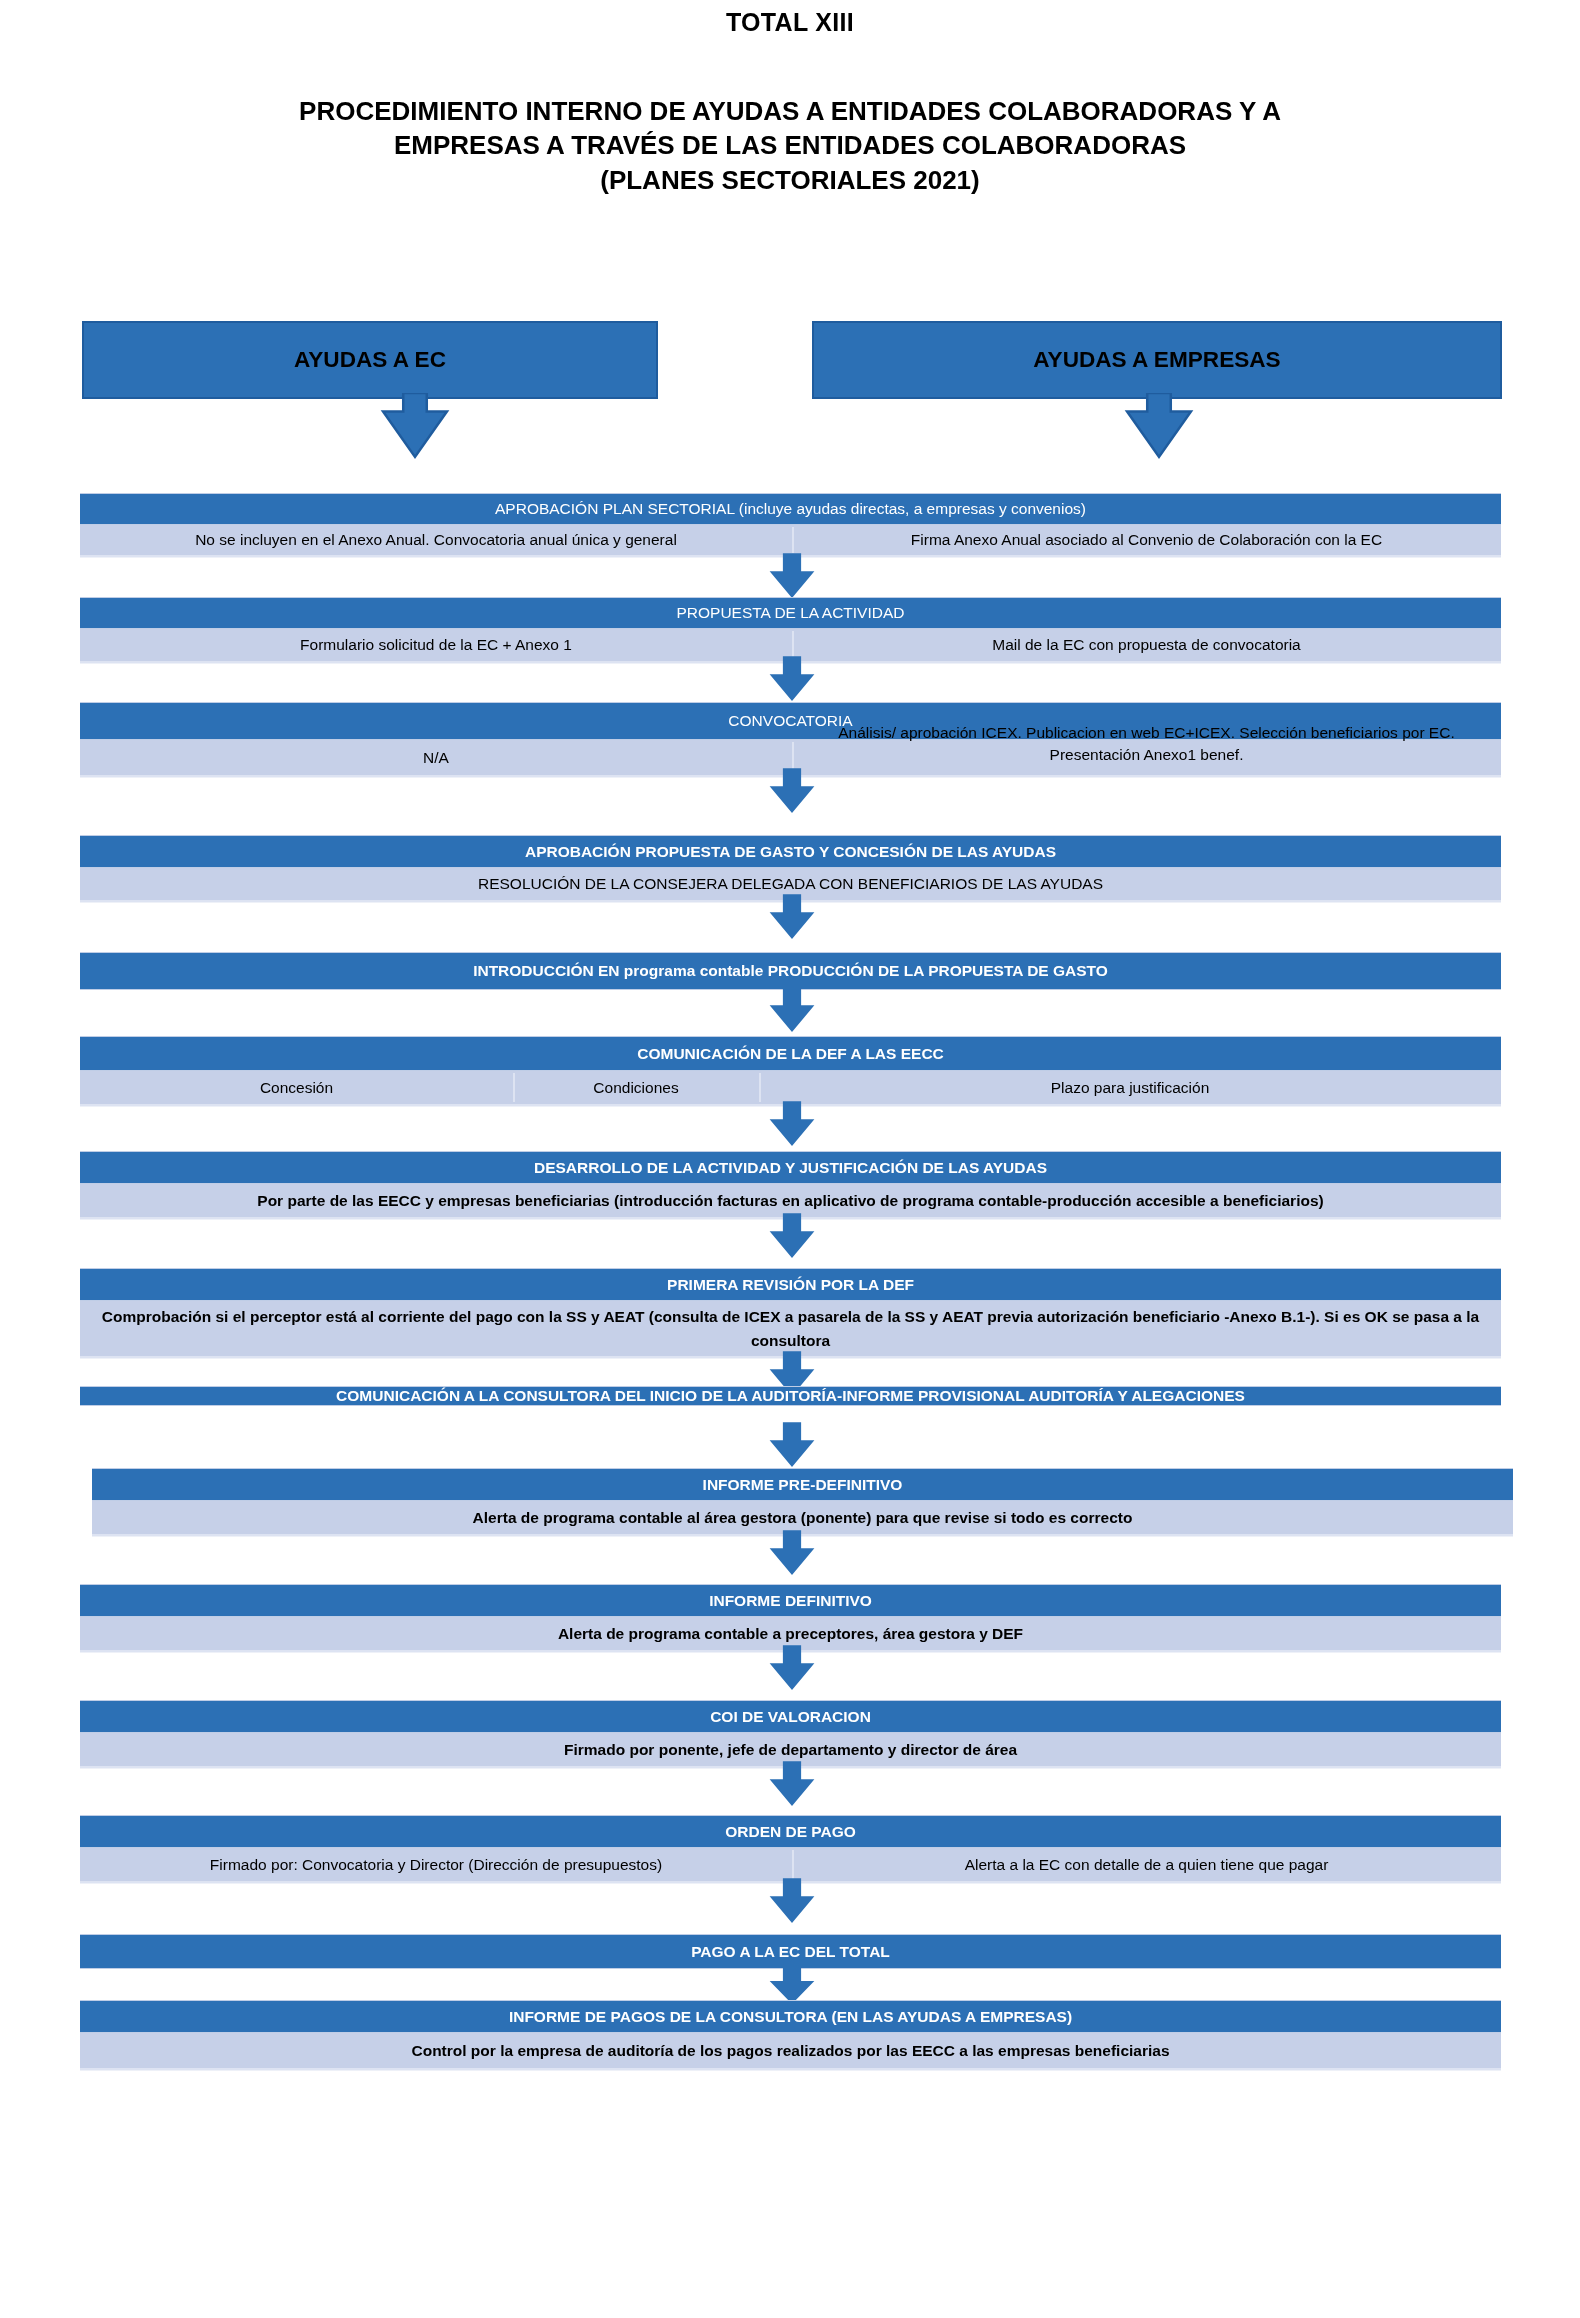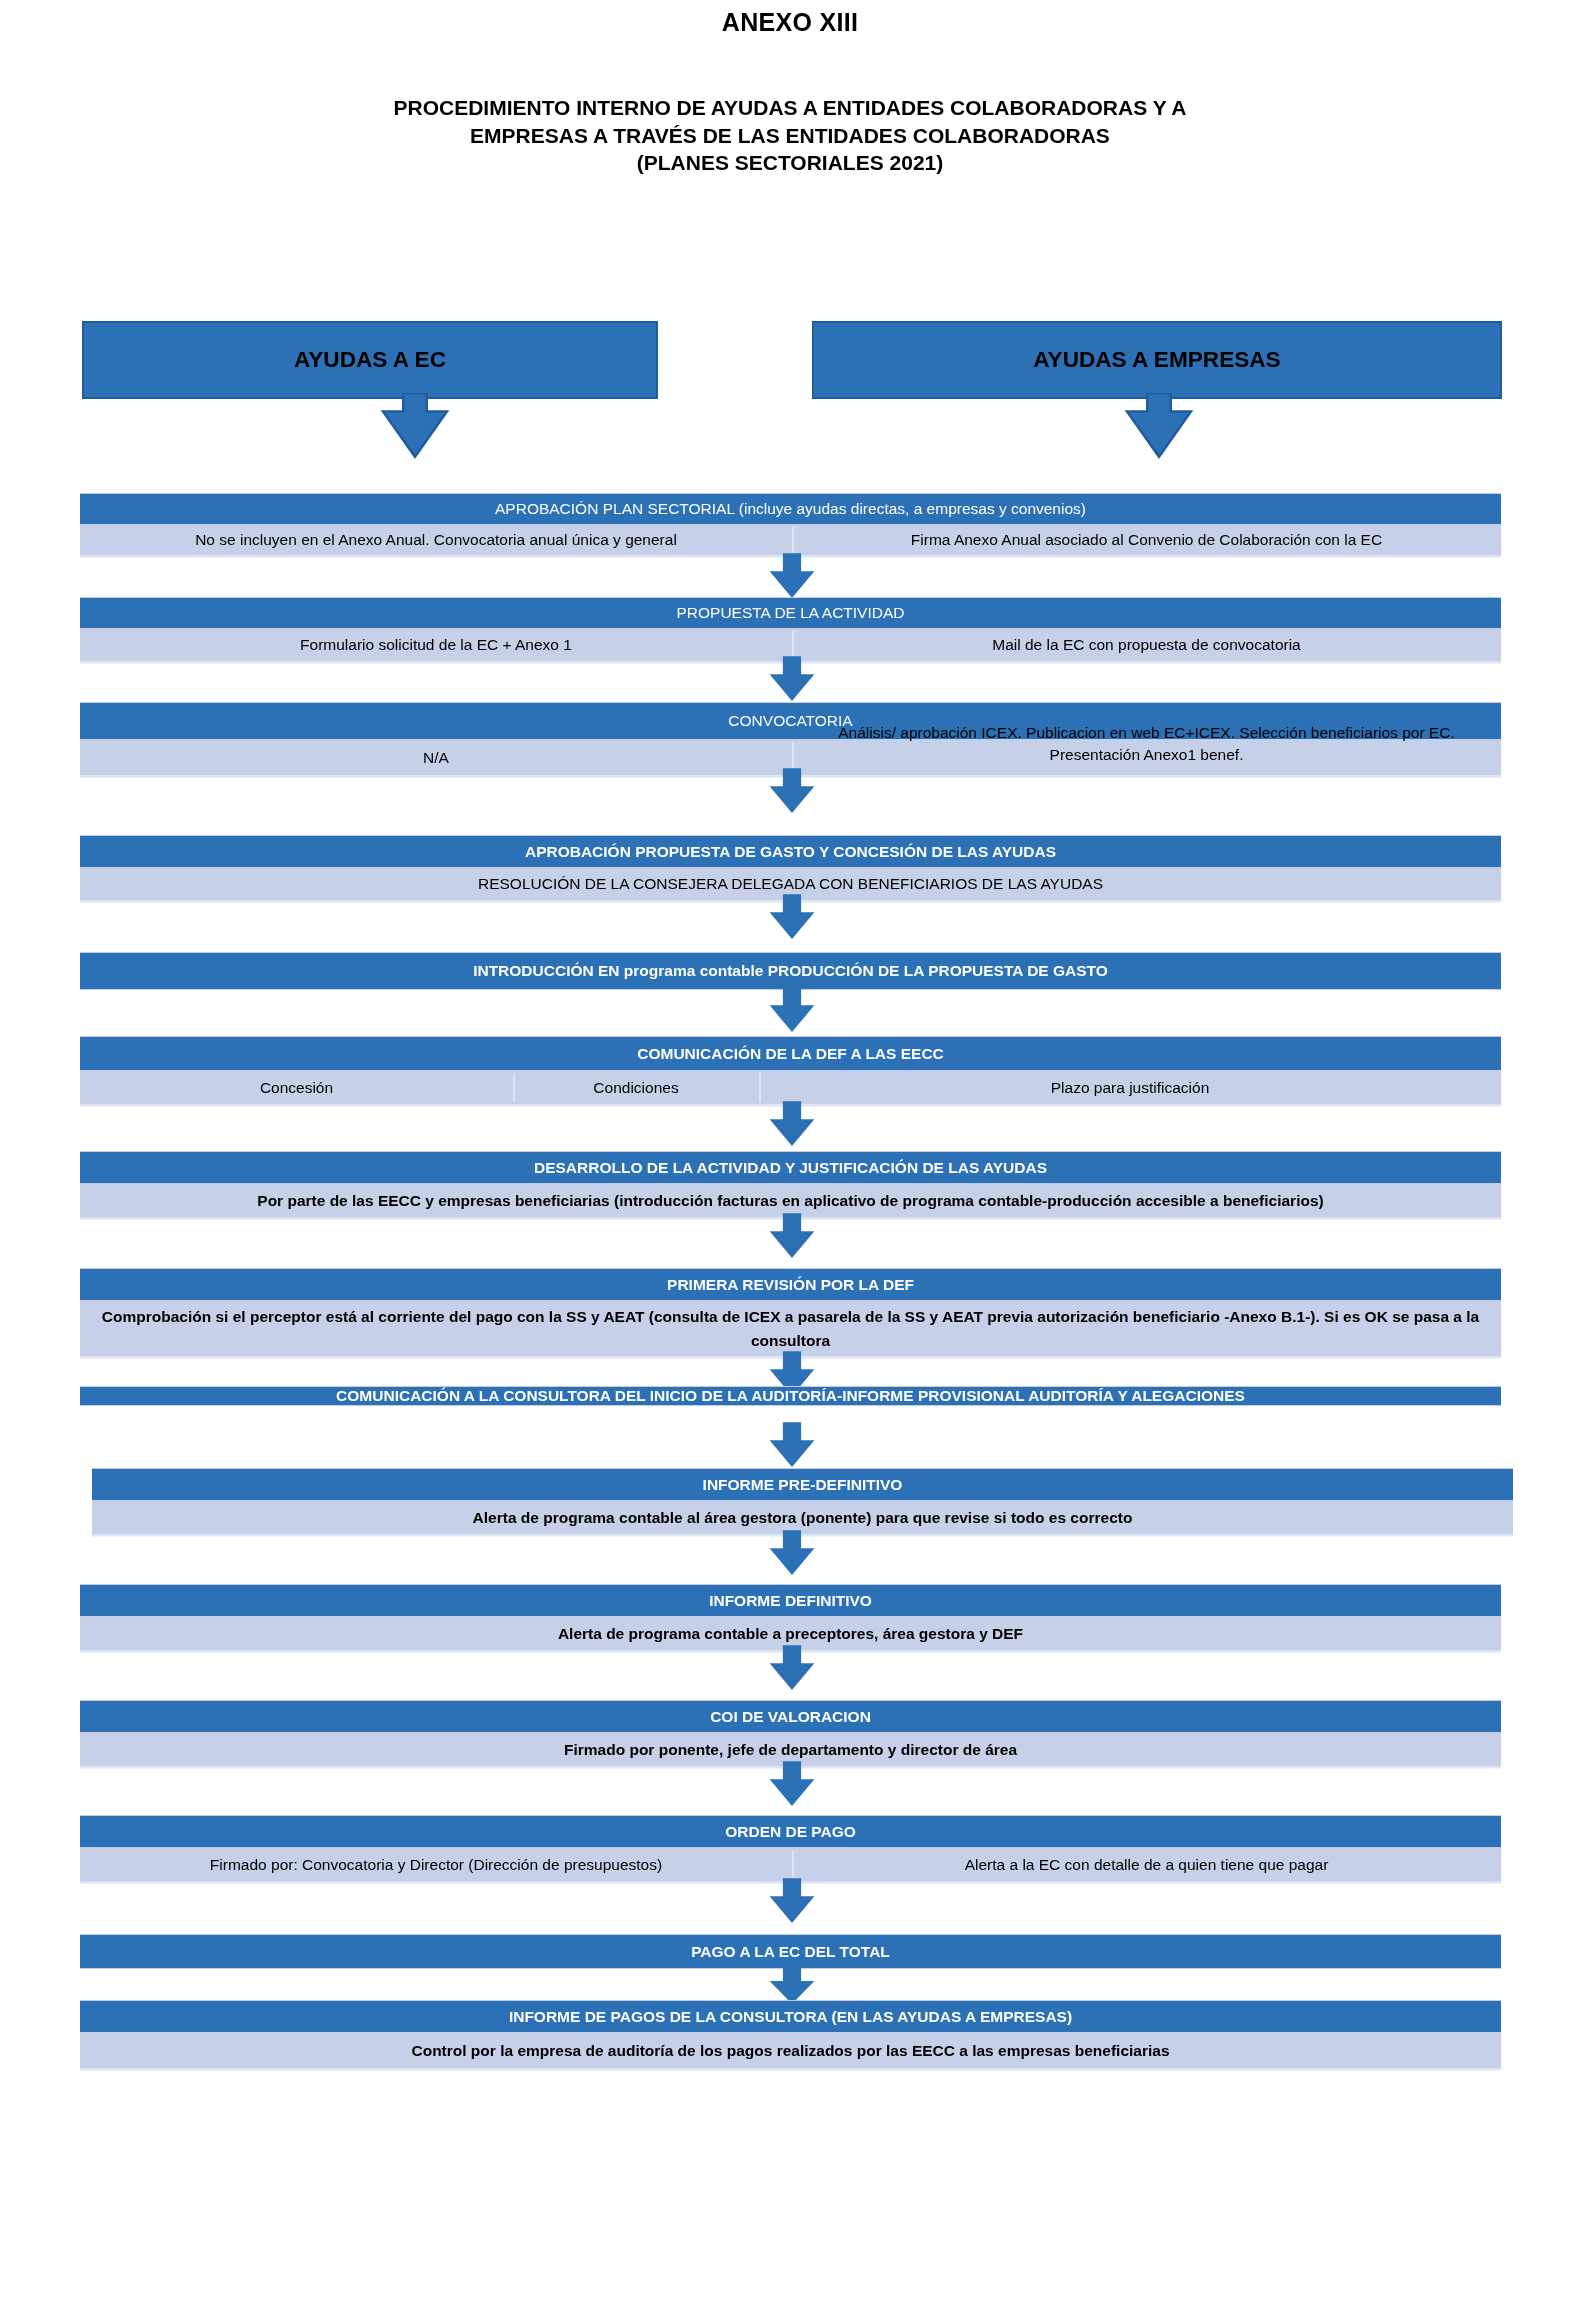--- a/index.html
+++ b/index.html
@@ -22,21 +22,21 @@
     position: absolute;
     left: 0; right: 0;
     text-align: center;
     font-weight: bold;
     color: #000000;
   }
   #anexo-title { top: 8.4px; font-size: 25px; letter-spacing: 0.3px; }
   #main-title {
     top: 94px;
     left: 92px; right: 92px;
-    font-size: 21px;
+    font-size: 26px;
     line-height: 1.32;
   }
 
   
   .top-box {
     position: absolute;
     background: #2C70B5;
     border: 2.5px solid #1F5C9E;
     color: #000000;
     font-weight: bold;
@@ -99,21 +99,21 @@
 
   .t-reg { font-size: 15.5px; font-weight: normal; }
   .t-bold { font-size: 15.5px; font-weight: bold; }
   .t-head-reg { font-size: 15.5px; font-weight: normal; }
 </style>
 </head>
 <body>
 
 <div id="page">
 
-  <div class="doc-title" id="anexo-title">ANEXO XIII</div>
+  <div class="doc-title" id="anexo-title">TOTAL XIII</div>
 
   <div class="doc-title" id="main-title">
     <div>PROCEDIMIENTO INTERNO DE AYUDAS A ENTIDADES COLABORADORAS Y A</div>
     <div>EMPRESAS A TRAVÉS DE LAS ENTIDADES COLABORADORAS</div>
     <div>(PLANES SECTORIALES 2021)</div>
   </div>
 
   <div class="top-box" style="left:82px; top:321px; width:576px; height:78px;">
     <span>AYUDAS A EC</span>
   </div>

